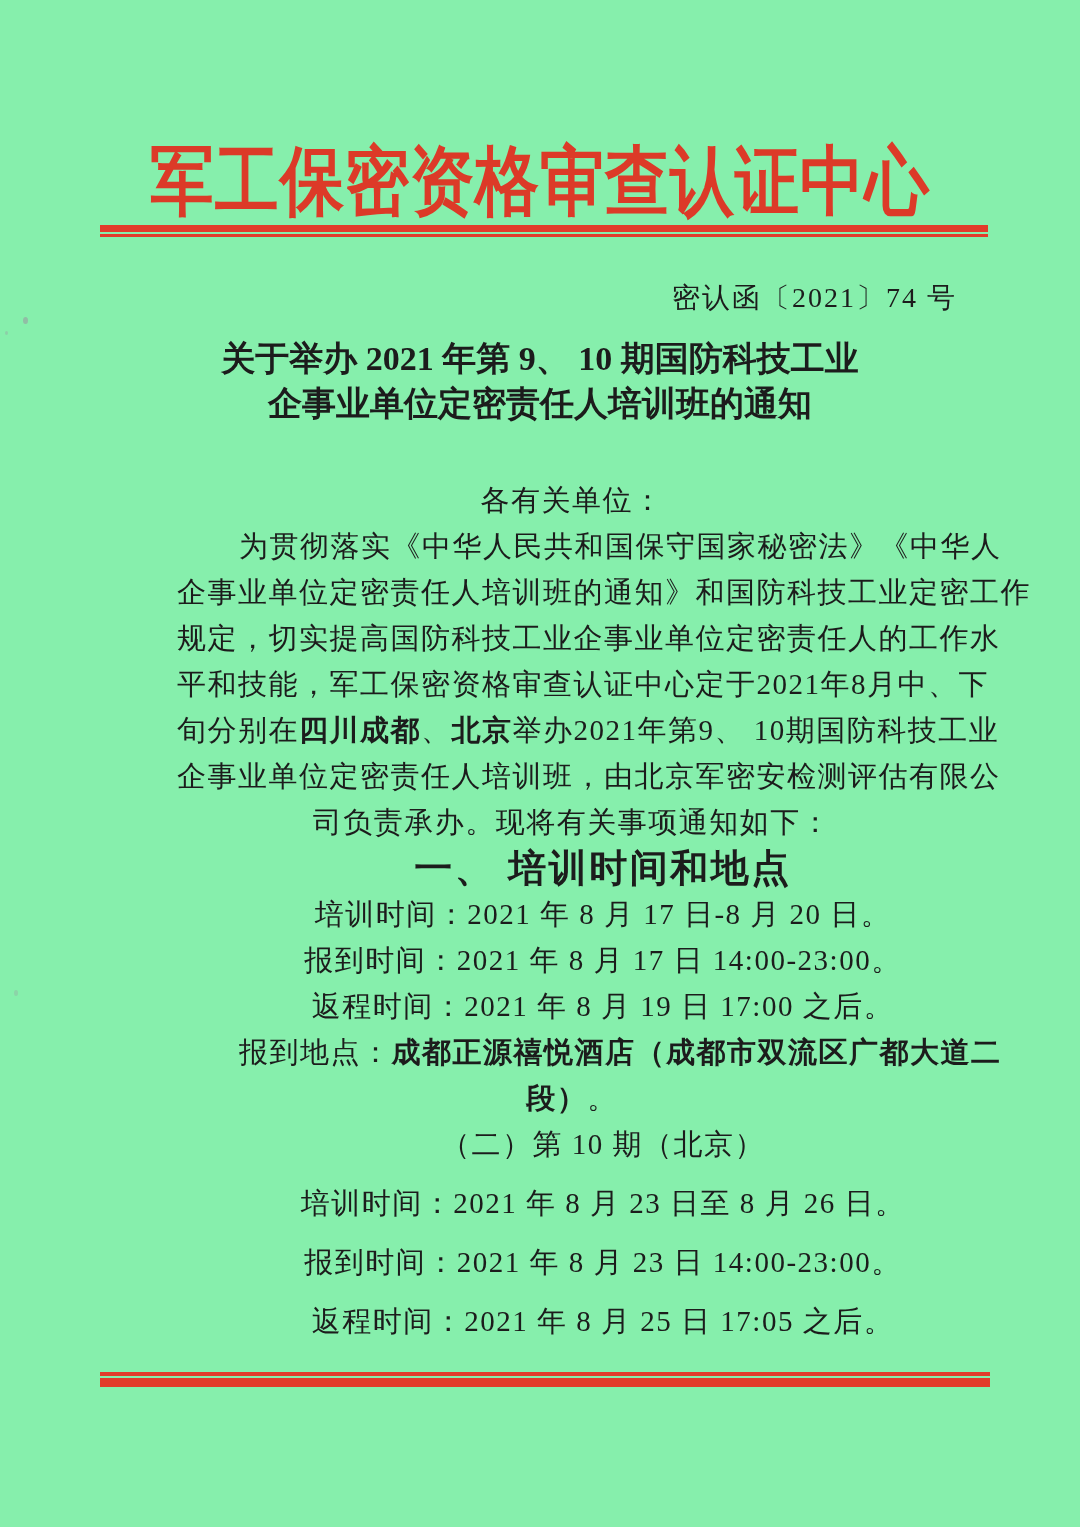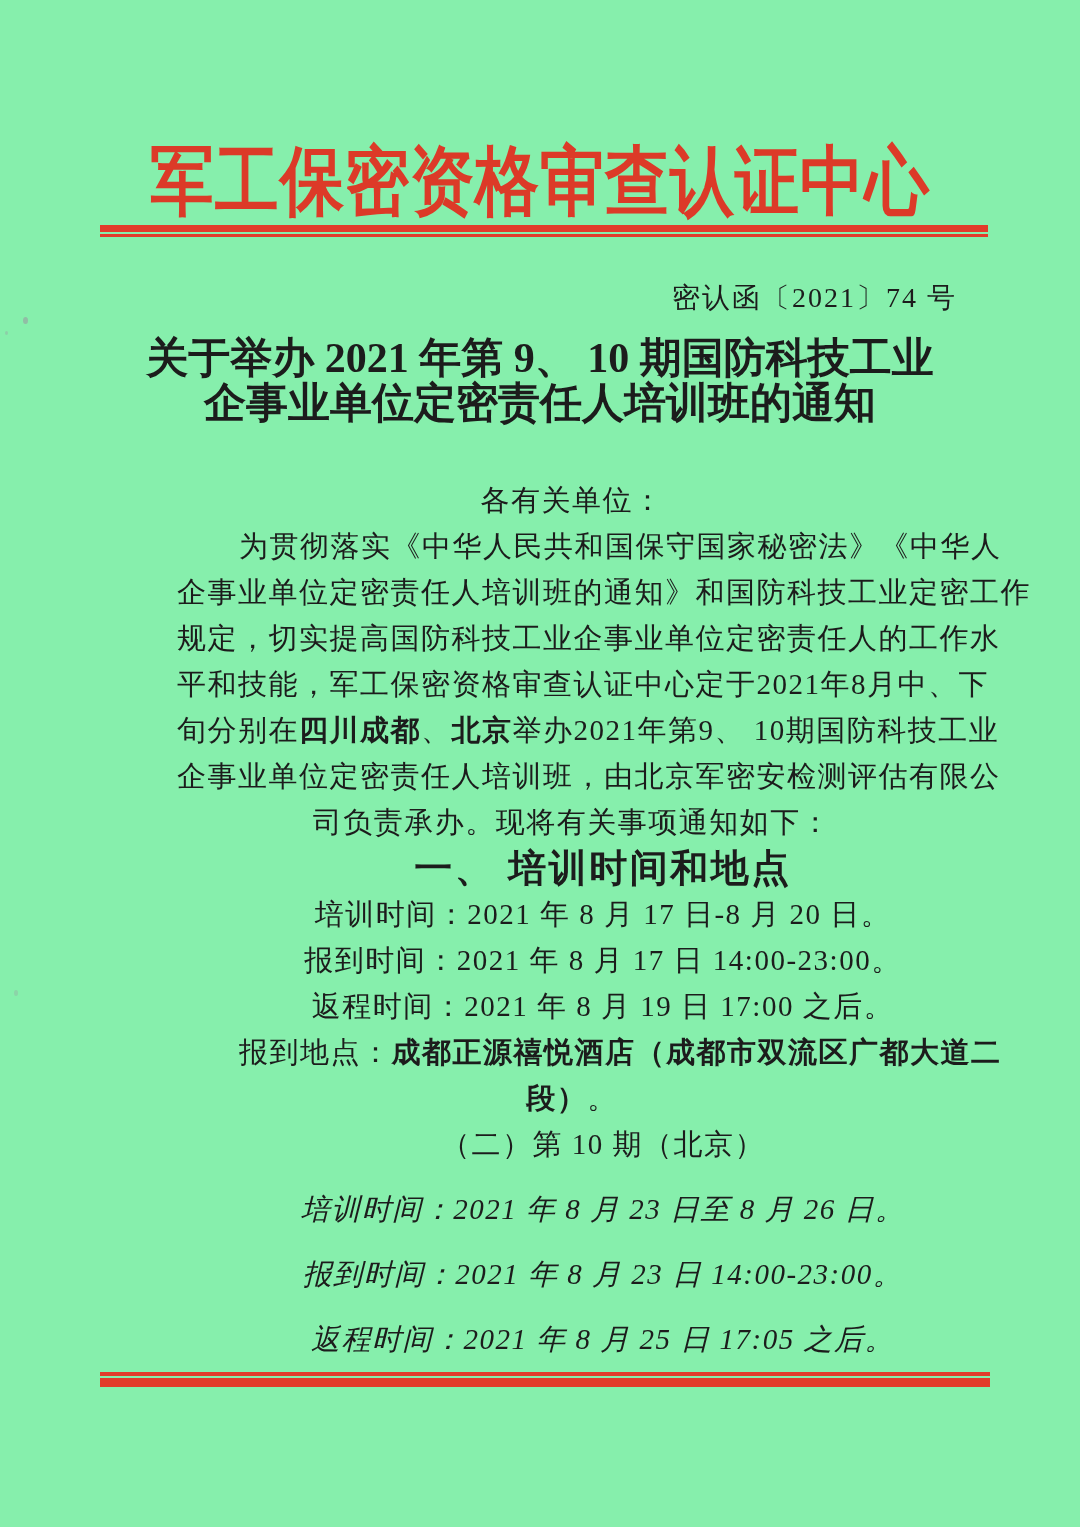--- a/index.html
+++ b/index.html
@@ -50,40 +50,40 @@
     right:123px;
     font-size:28px;
     letter-spacing:2px;
     white-space:nowrap;
     margin-top:35px;
   }
   .doc-title{
     position:absolute;
     top:336px;left:0;right:0;
     text-align:center;
-    font-size:42px;
+    font-size:34px;
     font-weight:bold;
     line-height:45px;
   }
   .doc-title .t-line{display:block;white-space:nowrap;}
   .doc-body{
     position:absolute;
     top:477px;
     left:177px;
     width:790px;
   }
   .doc-body p.line{
     font-size:29px;
     line-height:46px;
     letter-spacing:1.5px;
     white-space:nowrap;
     text-align:center;
   }
   .doc-body p.line.indent{text-indent:62px;}
-  .doc-body p.line.spaced{margin-top:19px;font-style:italic;}
+  .doc-body p.line.spaced{margin-top:13px;}
   .doc-body p.line.heading{
     font-family:Liberation Sans, sans-serif;
     font-size:38px;
     font-weight:bold;
     letter-spacing:2.5px;
   }
   .seg.bold{font-weight:bold;margin-top:23px;}
   .speck{
     position:absolute;
     background:#9a94a0;

